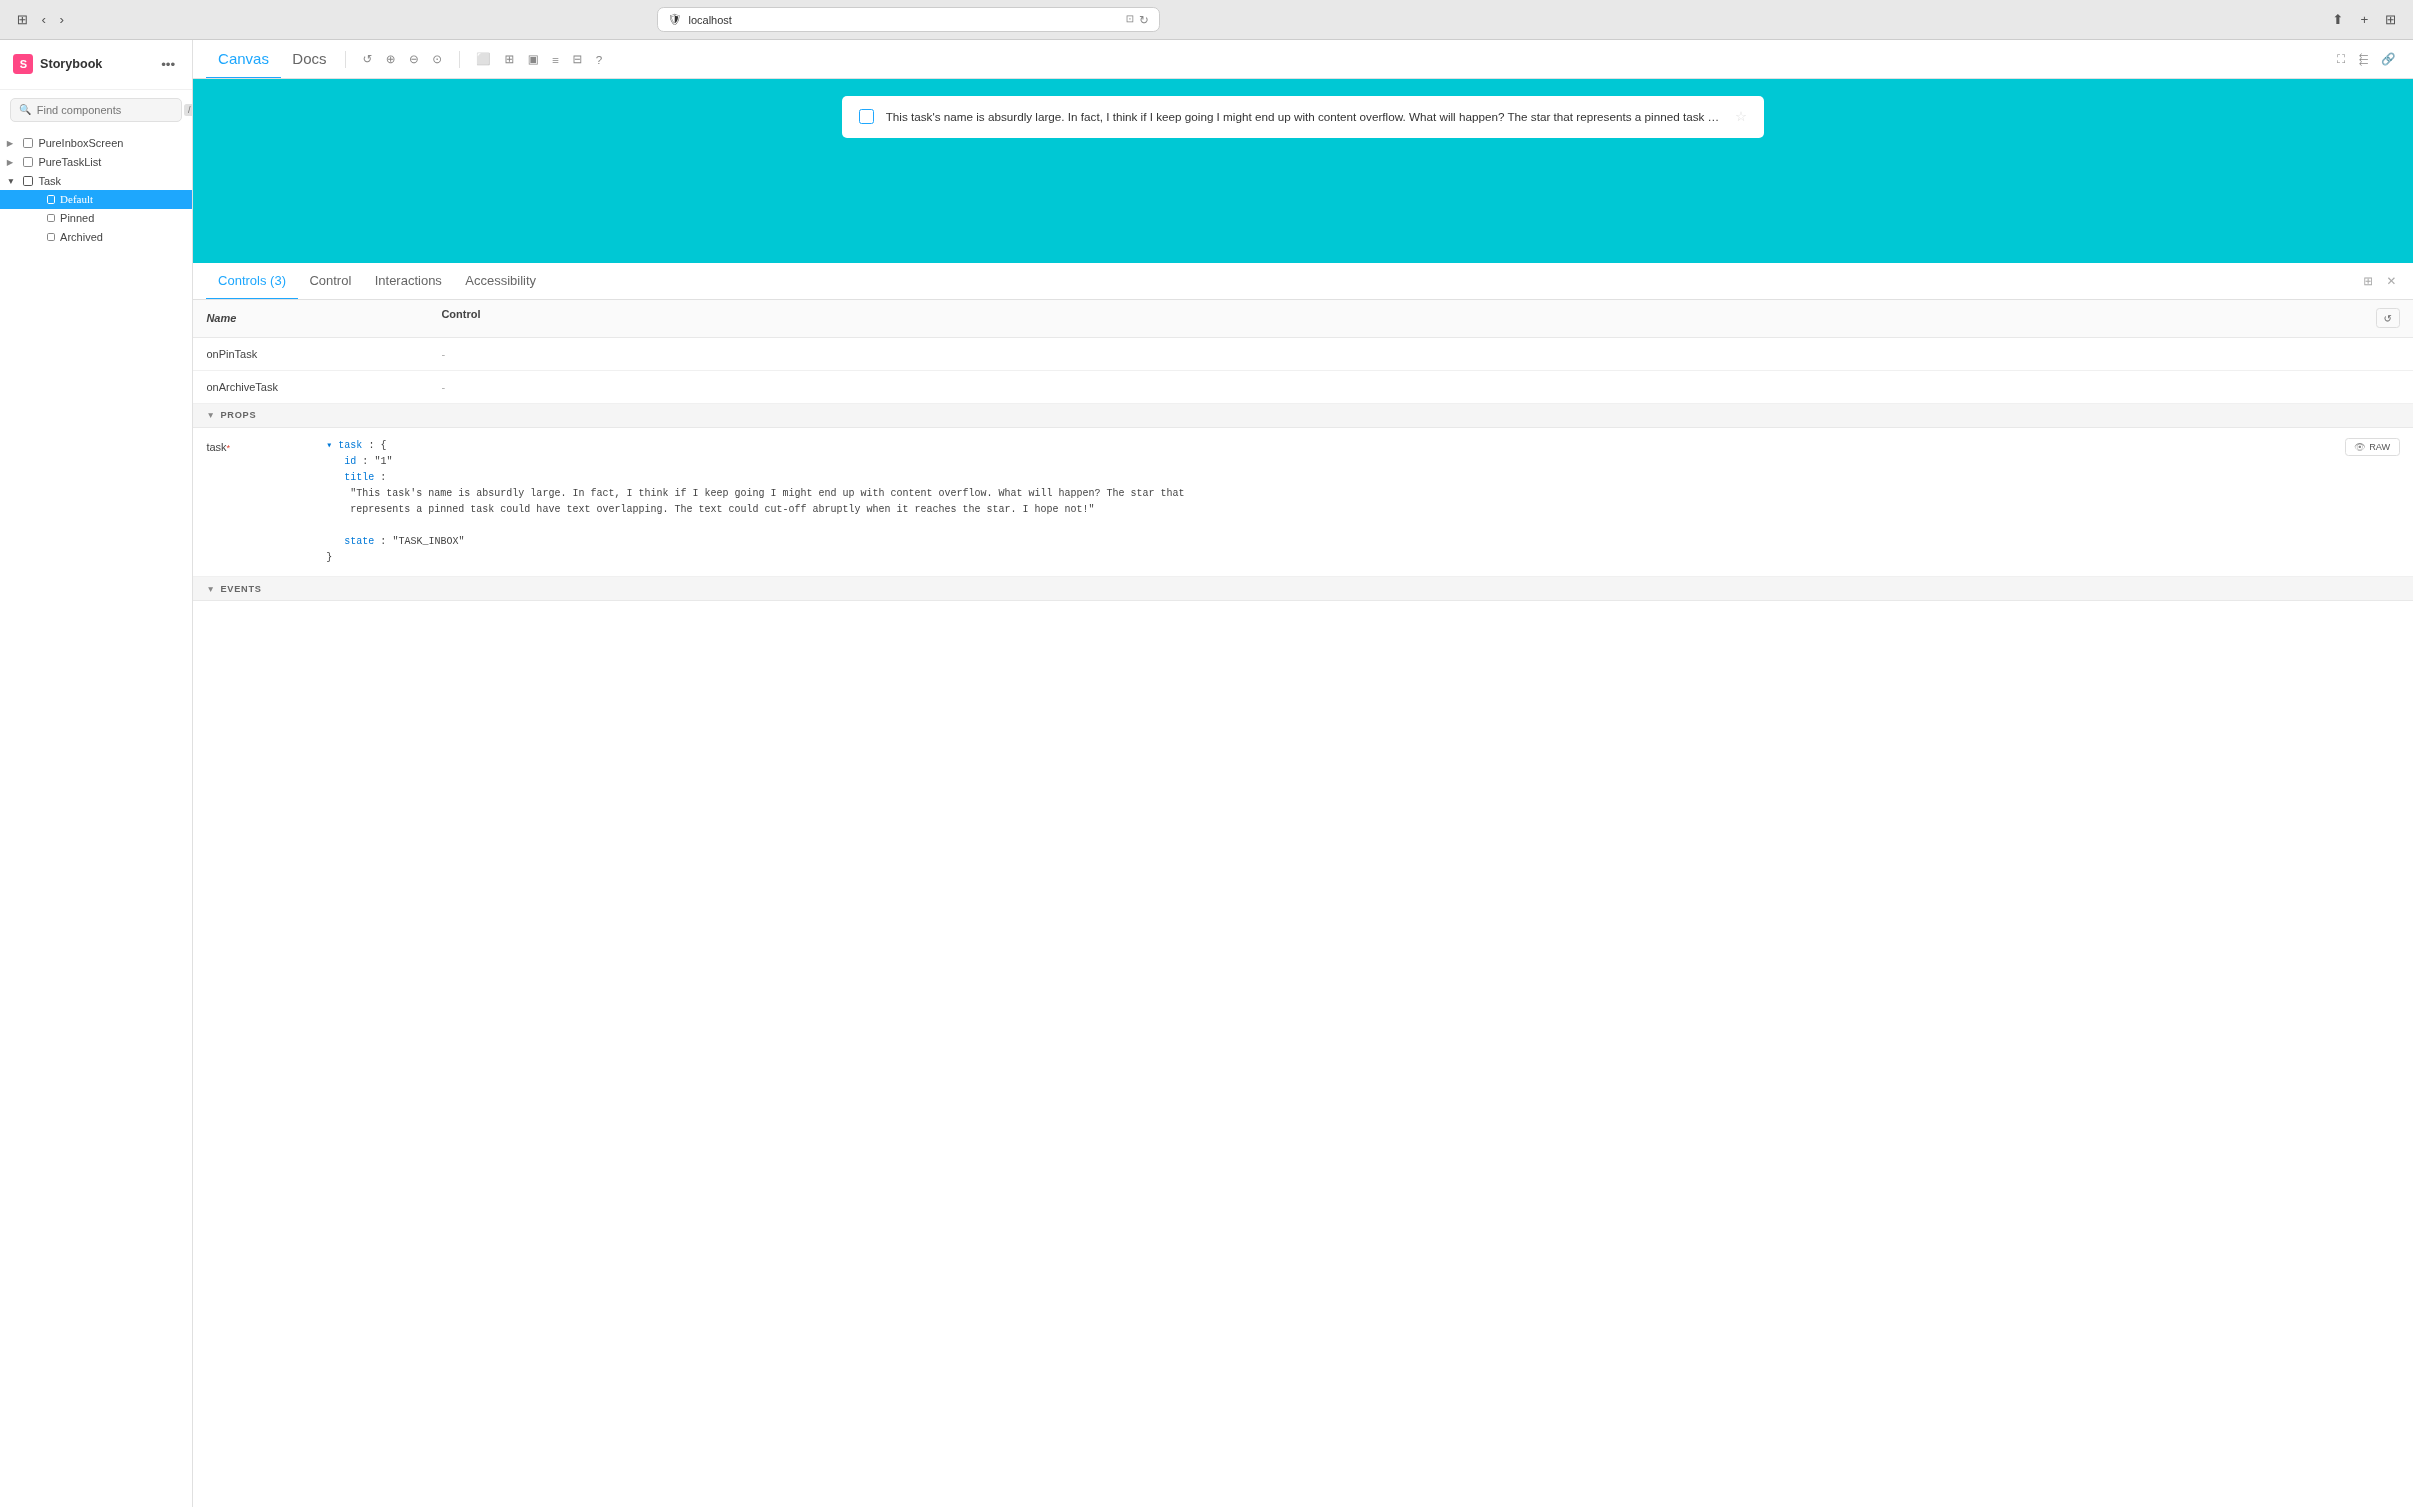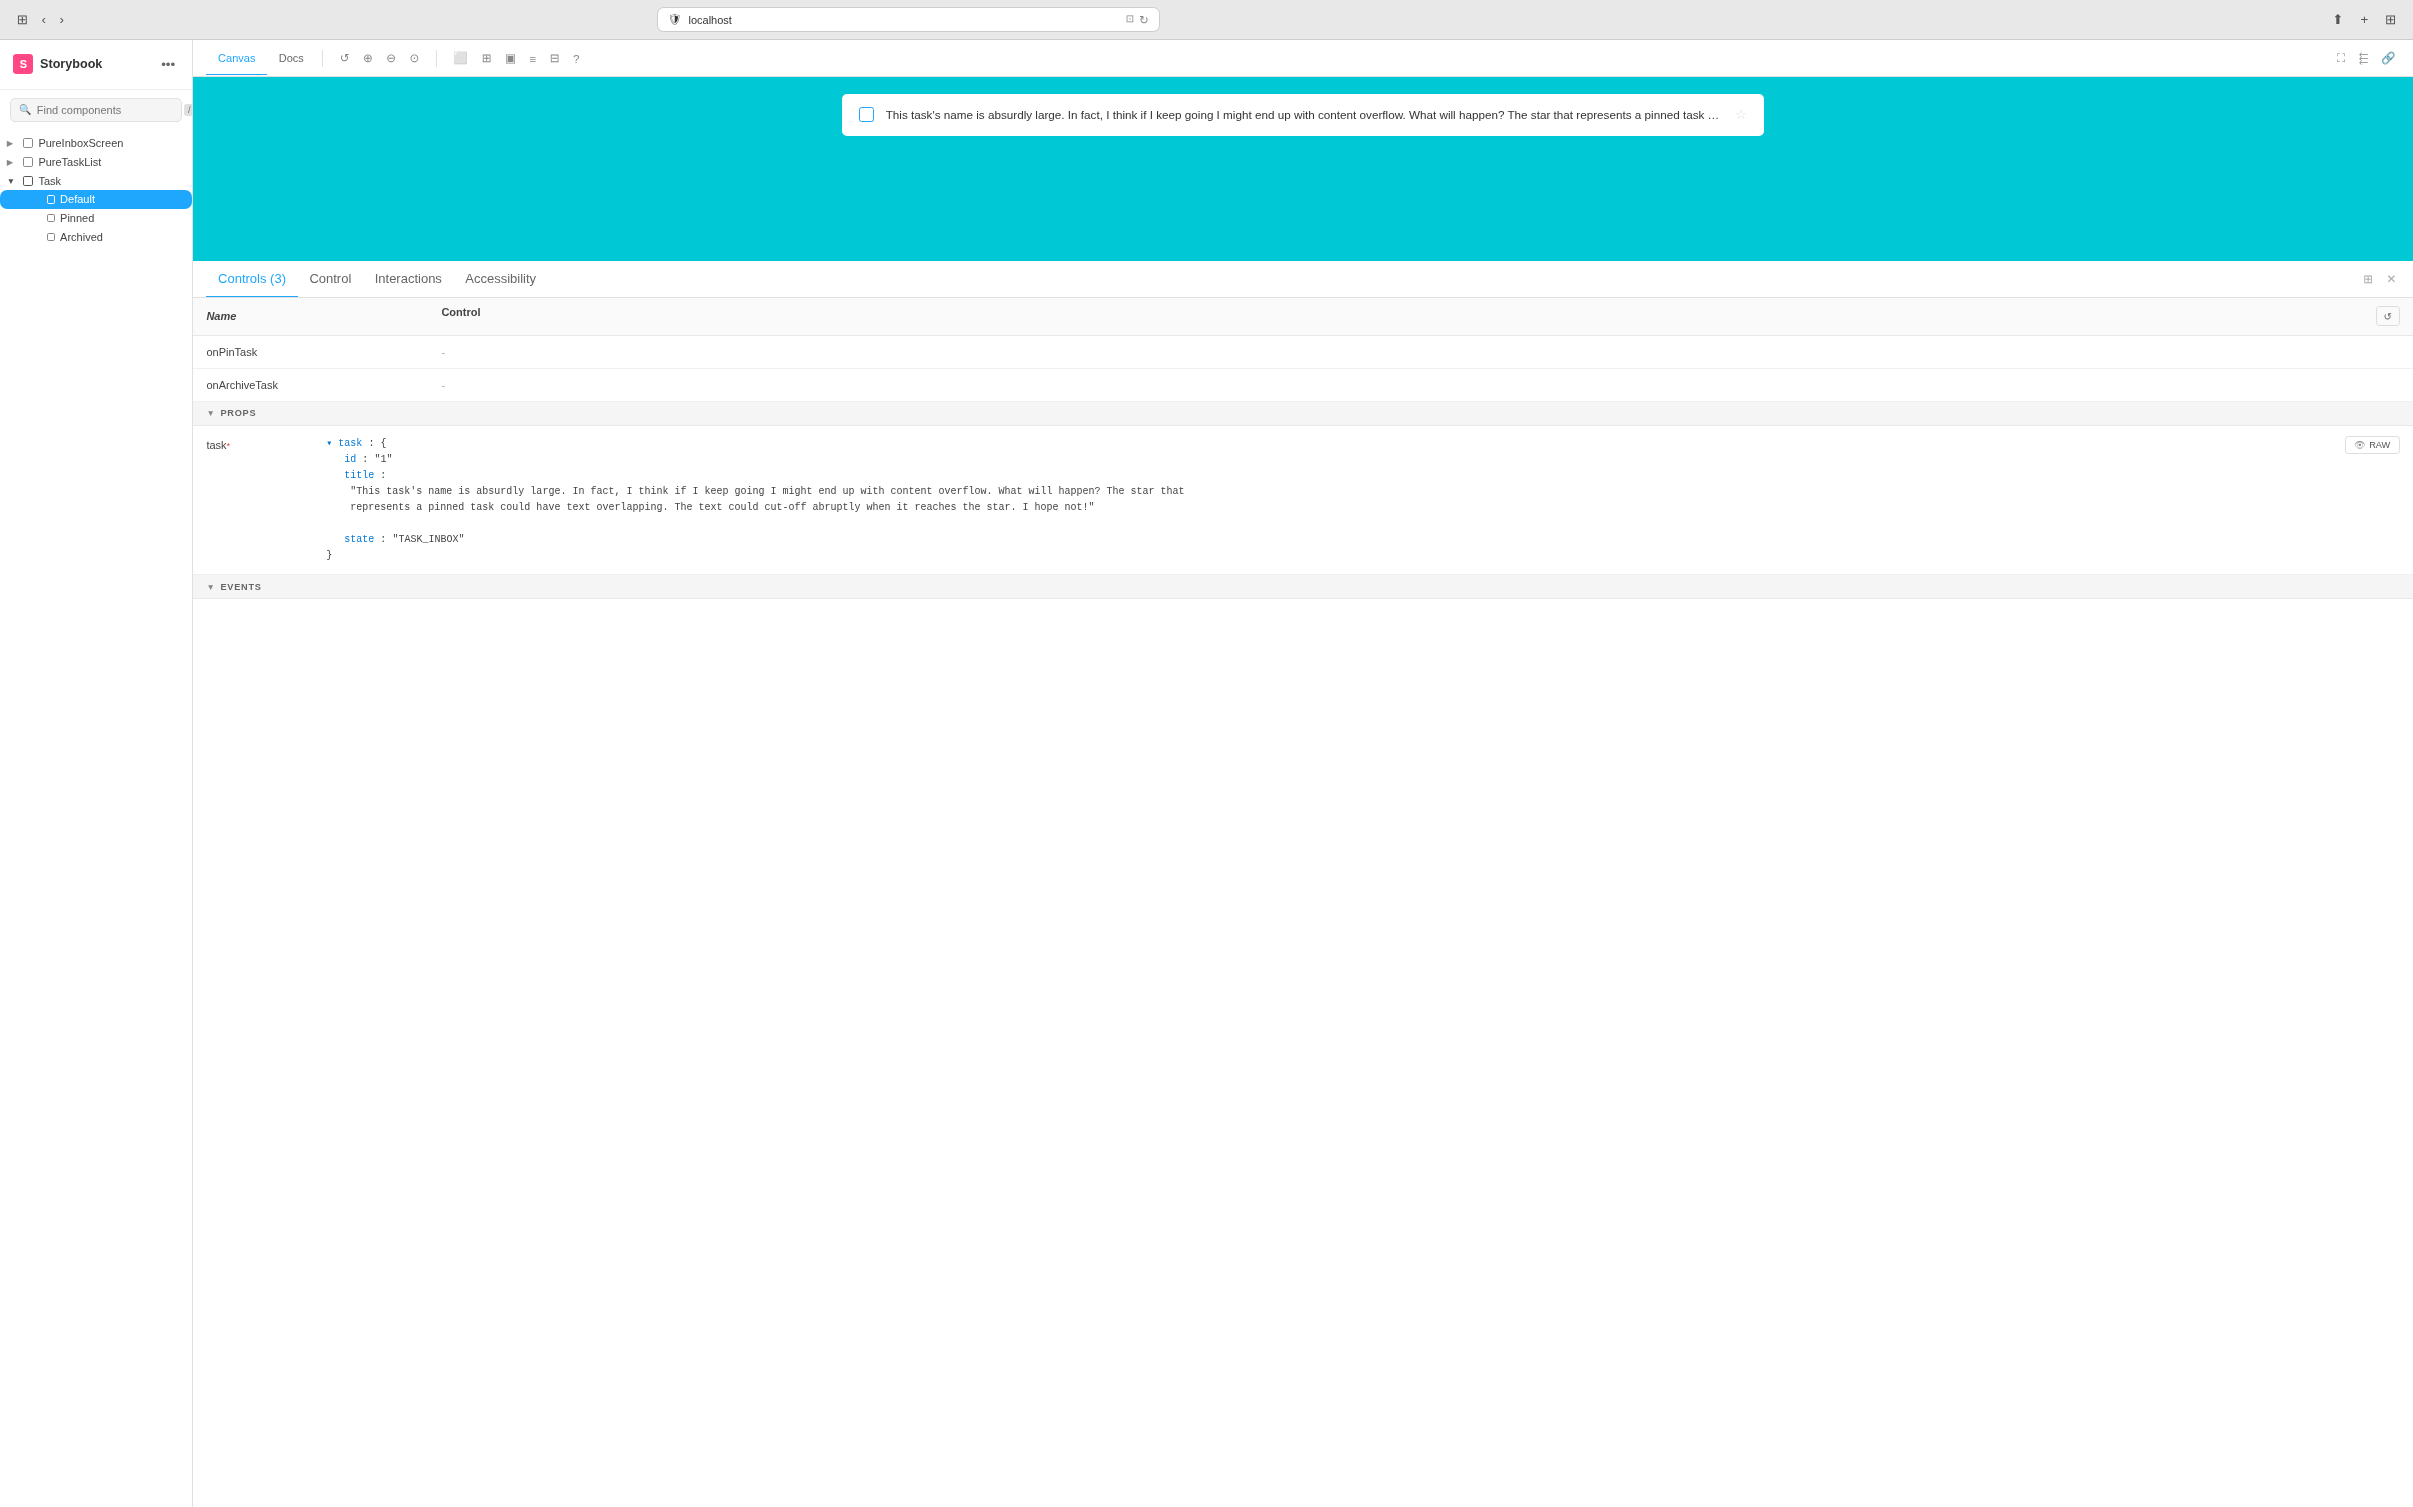--- a/index.html
+++ b/index.html
@@ -28,21 +28,21 @@
 
     .nav-tree { flex: 1; overflow-y: auto; padding: 3.4px 0; }
     .nav-group-item { display: flex; align-items: center; gap: 5px; padding: 3.4px 10px 3.4px 6.7px; cursor: pointer; font-size: 11px; color: #444; }
     .nav-indent2 { padding-left: 30px; }
 
     
     .main { flex: 1; display: flex; flex-direction: column; overflow: hidden; }
 
     
     .toolbar { background: white; border-bottom: 0.8px solid #e0e0e0; padding: 0 13.4px; display: flex; align-items: center; gap: 0; min-height: 37px; }
-    .toolbar-tab { padding: 10px 11.7px; font-size: 11px; color: #666; cursor: pointer; border-bottom: 1.7px solid transparent; display: flex; align-items: center; }
+    .toolbar-tab { padding: 10px 11.7px; font-size: 15px; color: #666; cursor: pointer; border-bottom: 1.7px solid transparent; display: flex; align-items: center; }
     .toolbar-tab.active { color: #1ea7fd; border-bottom-color: #1ea7fd; }
     .toolbar-divider { width: 0.8px; height: 17px; background: #e0e0e0; margin: 0 6.7px; }
     .toolbar-icons { display: flex; align-items: center; gap: 6.7px; margin-left: 6.7px; }
     .toolbar-icon-btn { background: none; border: none; cursor: pointer; color: #888; font-size: 11.7px; padding: 3.4px; border-radius: 2.5px; }
     .toolbar-right { margin-left: auto; display: flex; gap: 6.7px; }
 
     
     .canvas { background: #00c8d4; flex: 0 0 auto; display: flex; align-items: flex-start; justify-content: center; padding: 17px; min-height: 184px; }
     .task-card { background: white; border-radius: 5px; width: 100%; max-width: 922px; padding: 13.4px 17px; display: flex; align-items: center; gap: 11.7px; position: relative; }
     .task-checkbox { width: 15px; height: 15px; border: 1.7px solid #1ea7fd; border-radius: 2.5px; flex-shrink: 0; }
@@ -133,21 +133,21 @@
         <span style="width:10px; height:10px; border:1.3px solid #888; border-radius:1.7px; display:inline-block;"></span>
         <span>PureTaskList</span>
       </div>
 
       <div class="nav-group-item">
         <span style="width:11.7px; font-size:8.4px; color:#555;">▼</span>
         <span style="width:10px; height:10px; border:1.3px solid #555; border-radius:1.7px; display:inline-block;"></span>
         <span>Task</span>
       </div>
 
-      <div class="nav-group-item nav-indent2" style="background:#1ea7fd; color:white; border-radius:7px;">
+      <div class="nav-group-item nav-indent2" style="background:#1ea7fd; color:white; border-radius:0;font-family:Liberation Serif, serif;">
         <span style="width:11.7px;"></span>
         <span style="width:8.4px; height:8.4px; border:1.3px solid white; border-radius:1.7px; display:inline-block;"></span>
         <span>Default</span>
       </div>
 
       <div class="nav-group-item nav-indent2">
         <span style="width:11.7px;"></span>
         <span style="width:8.4px; height:8.4px; border:1.3px solid #888; border-radius:1.7px; display:inline-block;"></span>
         <span>Pinned</span>
       </div>

